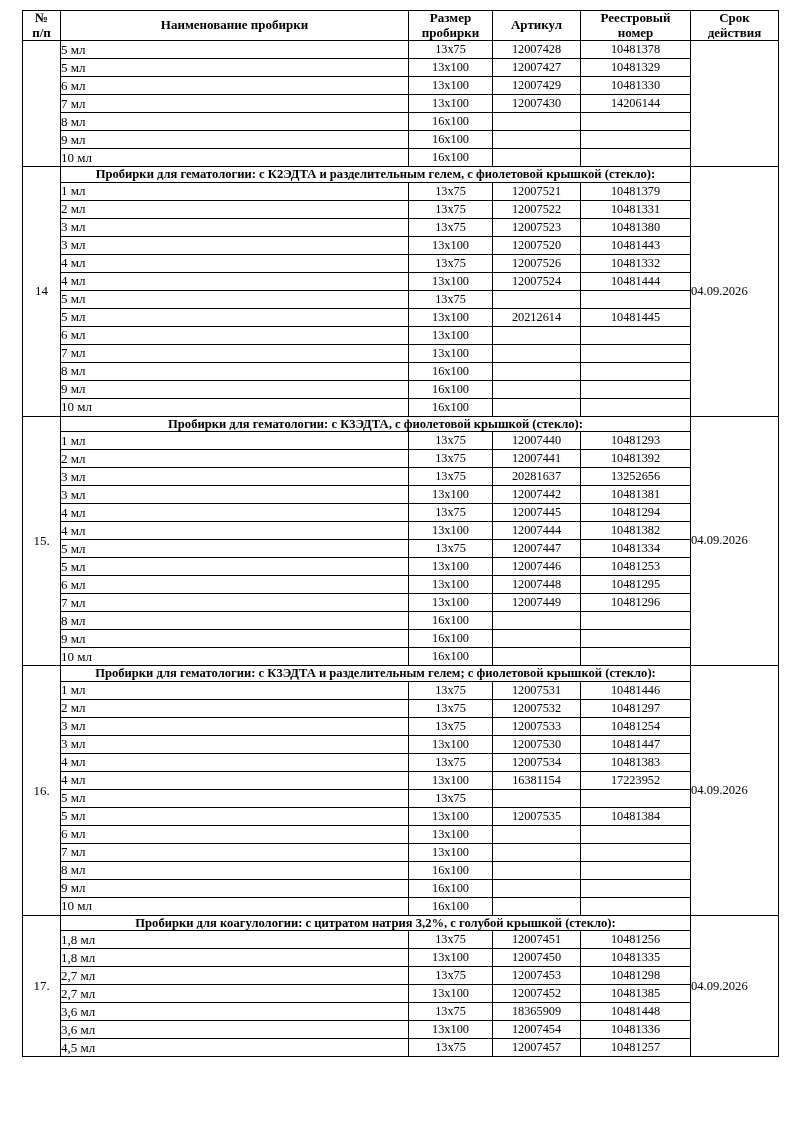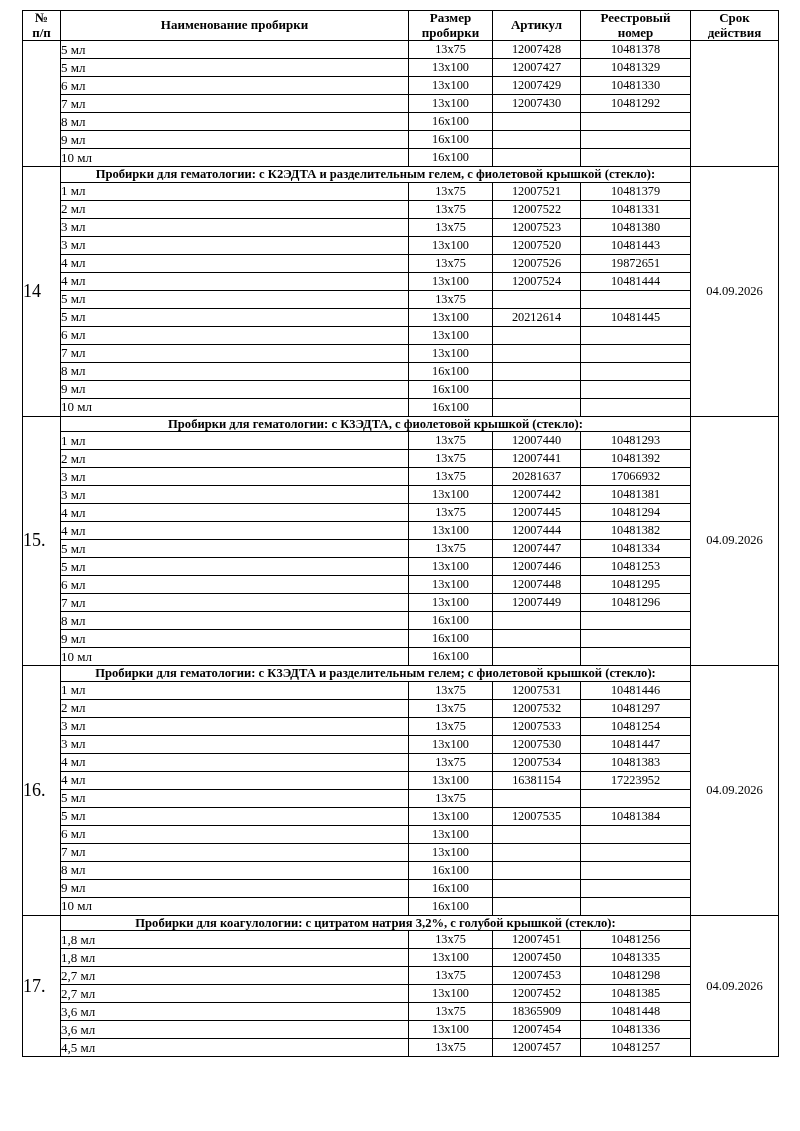--- a/index.html
+++ b/index.html
@@ -40,38 +40,38 @@
   }
   
   col.c-num    { width: 38px; }
   col.c-name   { width: 348px; }
   col.c-size   { width: 84px; }
   col.c-art    { width: 88px; }
   col.c-reg    { width: 110px; }
   col.c-date   { width: 88px; }
 
   td.num {
-    text-align: left;
+    text-align: center;
     vertical-align: top;
     padding-top: 2px;
-    font-size: 18px;
+    font-size: 13px;
   }
   td.name {
     text-align: left;
     padding: 1px 2px 1px 5px;
     height: 17px;
     font-size: 13px;
   }
   td.size, td.art, td.reg {
     text-align: center;
     height: 17px;
     font-size: 12.3px;
   }
   td.date {
-    text-align: center;
+    text-align: left;
     vertical-align: middle;
     font-size: 12.6px;
   }
   td.grouphdr {
     text-align: center;
     font-weight: bold;
     font-size: 12.6px;
     padding: 2px 6px 2px 6px;
     line-height: 1.16;
     margin-left: 17px;
@@ -130,21 +130,21 @@
         <tr>
           <td class="name">6 мл</td>
           <td class="size">13x100</td>
           <td class="art">12007429</td>
           <td class="reg">10481330</td>
         </tr>
         <tr>
           <td class="name">7 мл</td>
           <td class="size">13x100</td>
           <td class="art">12007430</td>
-          <td class="reg">10481292</td>
+          <td class="reg">14206144</td>
         </tr>
         <tr>
           <td class="name">8 мл</td>
           <td class="size">16x100</td>
           <td class="art"></td>
           <td class="reg"></td>
         </tr>
         <tr>
           <td class="name">9 мл</td>
           <td class="size">16x100</td>
@@ -183,21 +183,21 @@
         <tr>
           <td class="name">3 мл</td>
           <td class="size">13x100</td>
           <td class="art">12007520</td>
           <td class="reg">10481443</td>
         </tr>
         <tr>
           <td class="name">4 мл</td>
           <td class="size">13x75</td>
           <td class="art">12007526</td>
-          <td class="reg">19872651</td>
+          <td class="reg">10481332</td>
         </tr>
         <tr>
           <td class="name">4 мл</td>
           <td class="size">13x100</td>
           <td class="art">12007524</td>
           <td class="reg">10481444</td>
         </tr>
         <tr>
           <td class="name">5 мл</td>
           <td class="size">13x75</td>
@@ -254,21 +254,21 @@
         <tr>
           <td class="name">2 мл</td>
           <td class="size">13x75</td>
           <td class="art">12007441</td>
           <td class="reg">10481392</td>
         </tr>
         <tr>
           <td class="name">3 мл</td>
           <td class="size">13x75</td>
           <td class="art">20281637</td>
-          <td class="reg">17066932</td>
+          <td class="reg">13252656</td>
         </tr>
         <tr>
           <td class="name">3 мл</td>
           <td class="size">13x100</td>
           <td class="art">12007442</td>
           <td class="reg">10481381</td>
         </tr>
         <tr>
           <td class="name">4 мл</td>
           <td class="size">13x75</td>

